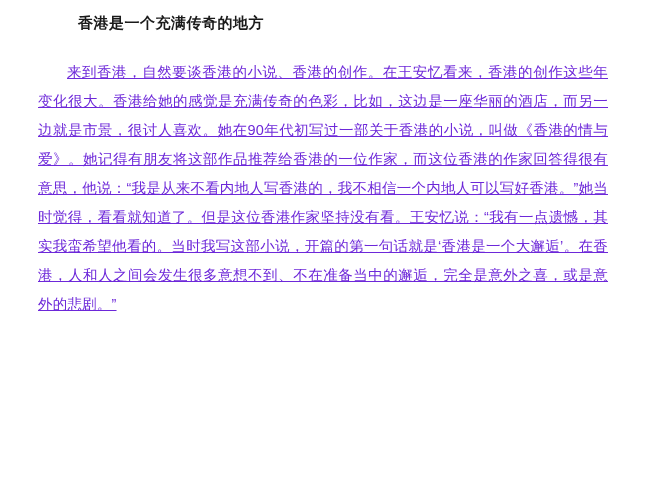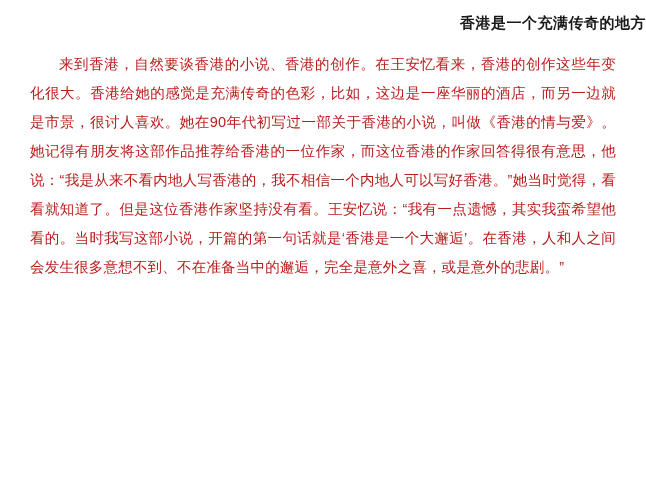--- a/index.html
+++ b/index.html
@@ -17,42 +17,42 @@
   .page {
     position: relative;
     width: 646px;
     height: 490px;
     box-sizing: border-box;
     padding: 0;
   }
   .title-bar {
     position: relative;
     padding: 12px 0 6px 0;
-    text-align: right;
   }
   .doc-title {
     font-size: 15px;
     font-weight: bold;
     color: #1a1a1a;
     margin-left: 78px;
     letter-spacing: 0.5px;
     line-height: 22px;
   }
   .body-wrap {
     padding: 0 30px 0 30px;
   }
   p.para {
-    margin: 0;
+    margin: 8px;
     font-size: 14.5px;
     line-height: 29px;
-    color: #b91c1c;
+    color: #6d28d9;
     text-align: justify;
     text-justify: inter-ideograph;
     text-indent: 2em;
     letter-spacing: 0.2px;
+    text-decoration: underline;
   }
   p.para + p.para {
     margin-top: 24px;
   }
   .spacer-top {
     height: 10px;
   }
 </style>
 </head>
 <body>

